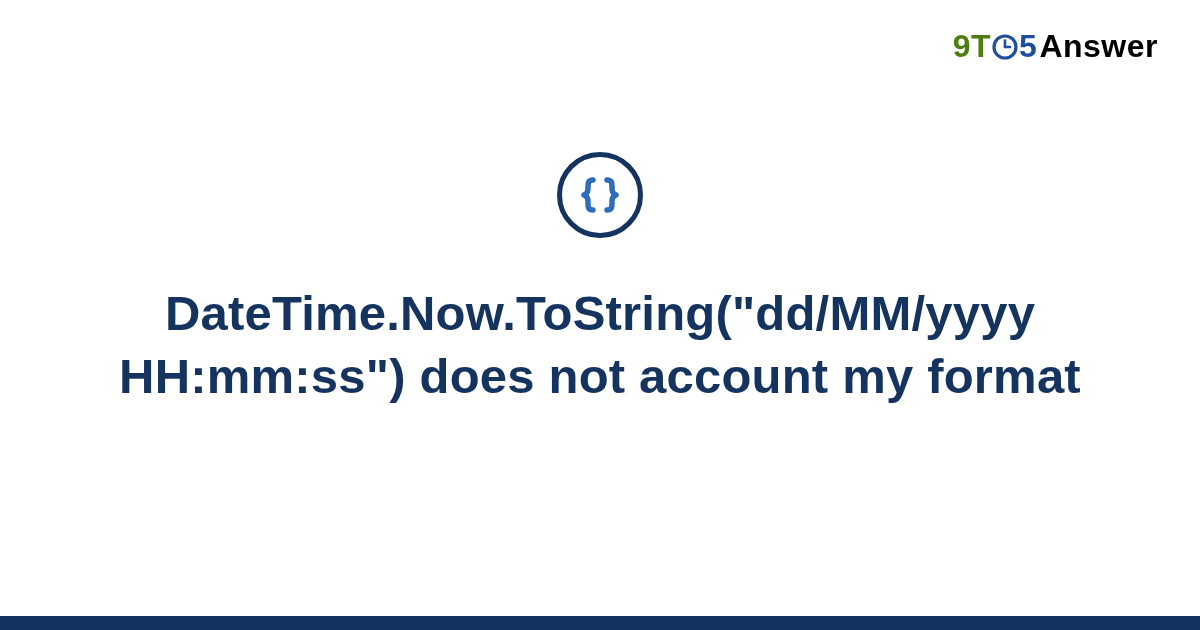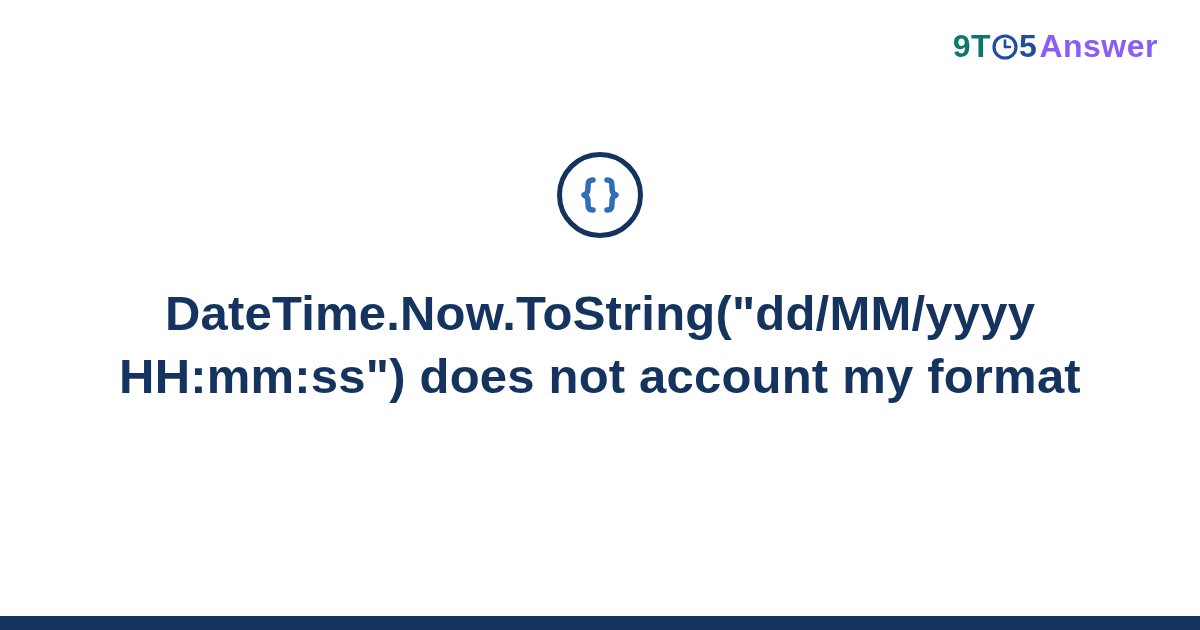--- a/index.html
+++ b/index.html
@@ -14,32 +14,32 @@
     .logo {
       position: absolute;
       top: 28px;
       right: 42px;
       display: flex;
       align-items: baseline;
       font-weight: 700;
       font-size: 32px;
       letter-spacing: 0.5px;
     }
-    .logo .nine-t { color: #0f766e; font-weight: 800; }
+    .logo .nine-t { color: #4d7c0f; font-weight: 800; }
     .logo .clock-o {
       display: inline-flex;
       align-items: center;
       justify-content: center;
       position: relative;
       top: 3px;
       margin: 0 1px;
     }
     .logo .clock-o svg { display: block; }
     .logo .five { color: #1f4e9c; font-weight: 800; }
-    .logo .answer { color: #8b5cf6; font-weight: 600; margin-left: 2px; }
+    .logo .answer { color: #000000; font-weight: 600; margin-left: 2px; }
 
     .center-wrap {
       position: absolute;
       top: 0; left: 0; right: 0; bottom: 0;
       display: flex;
       flex-direction: column;
       align-items: center;
       justify-content: center;
       padding-bottom: 40px;
     }

